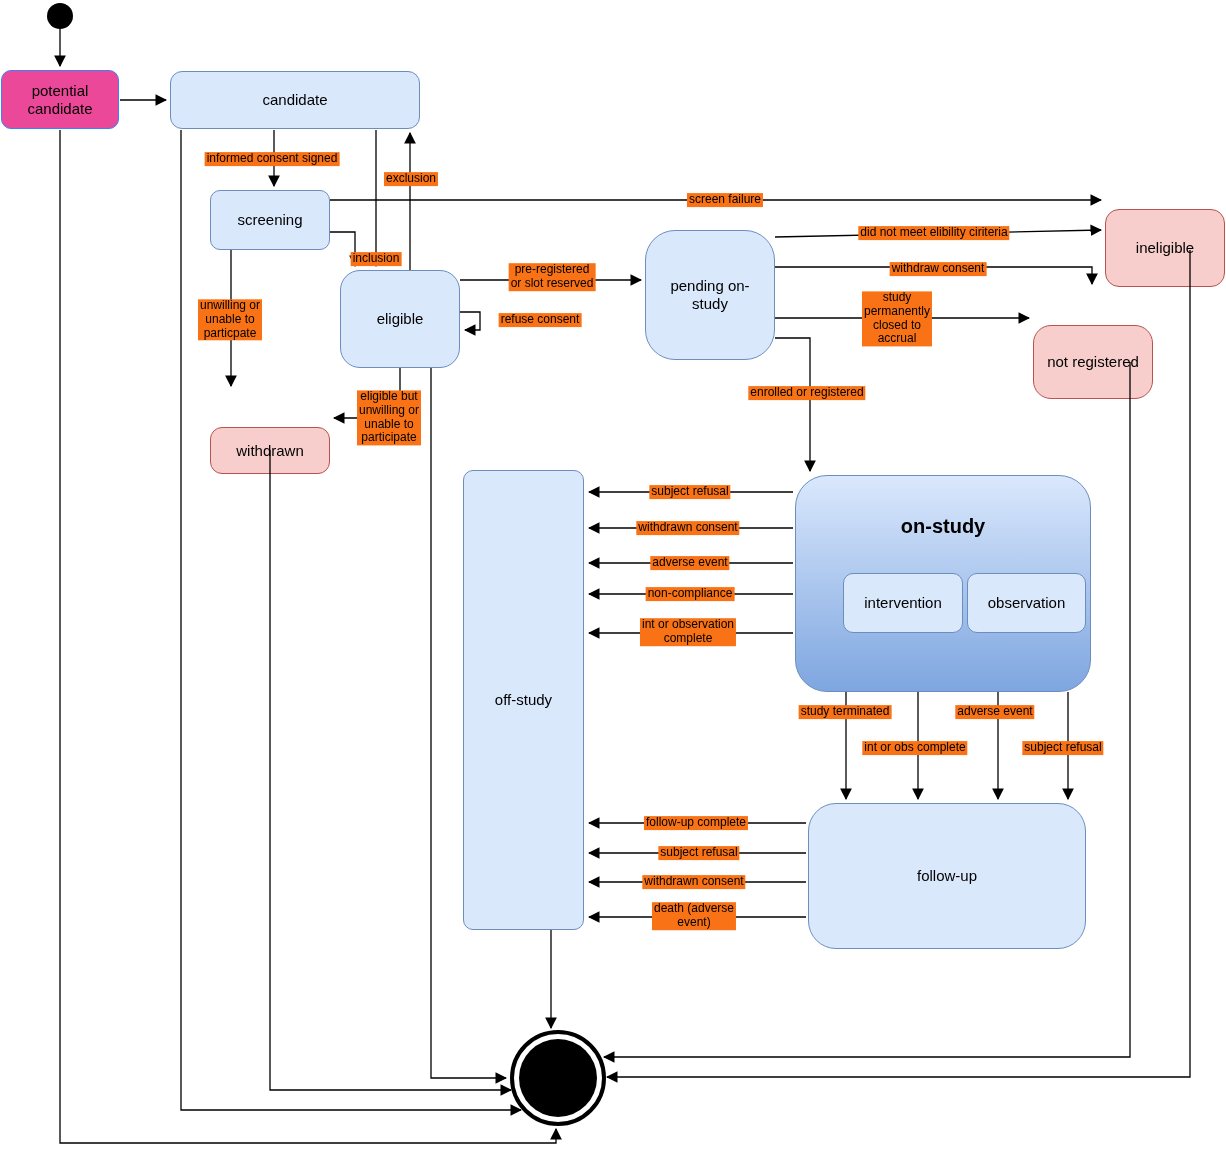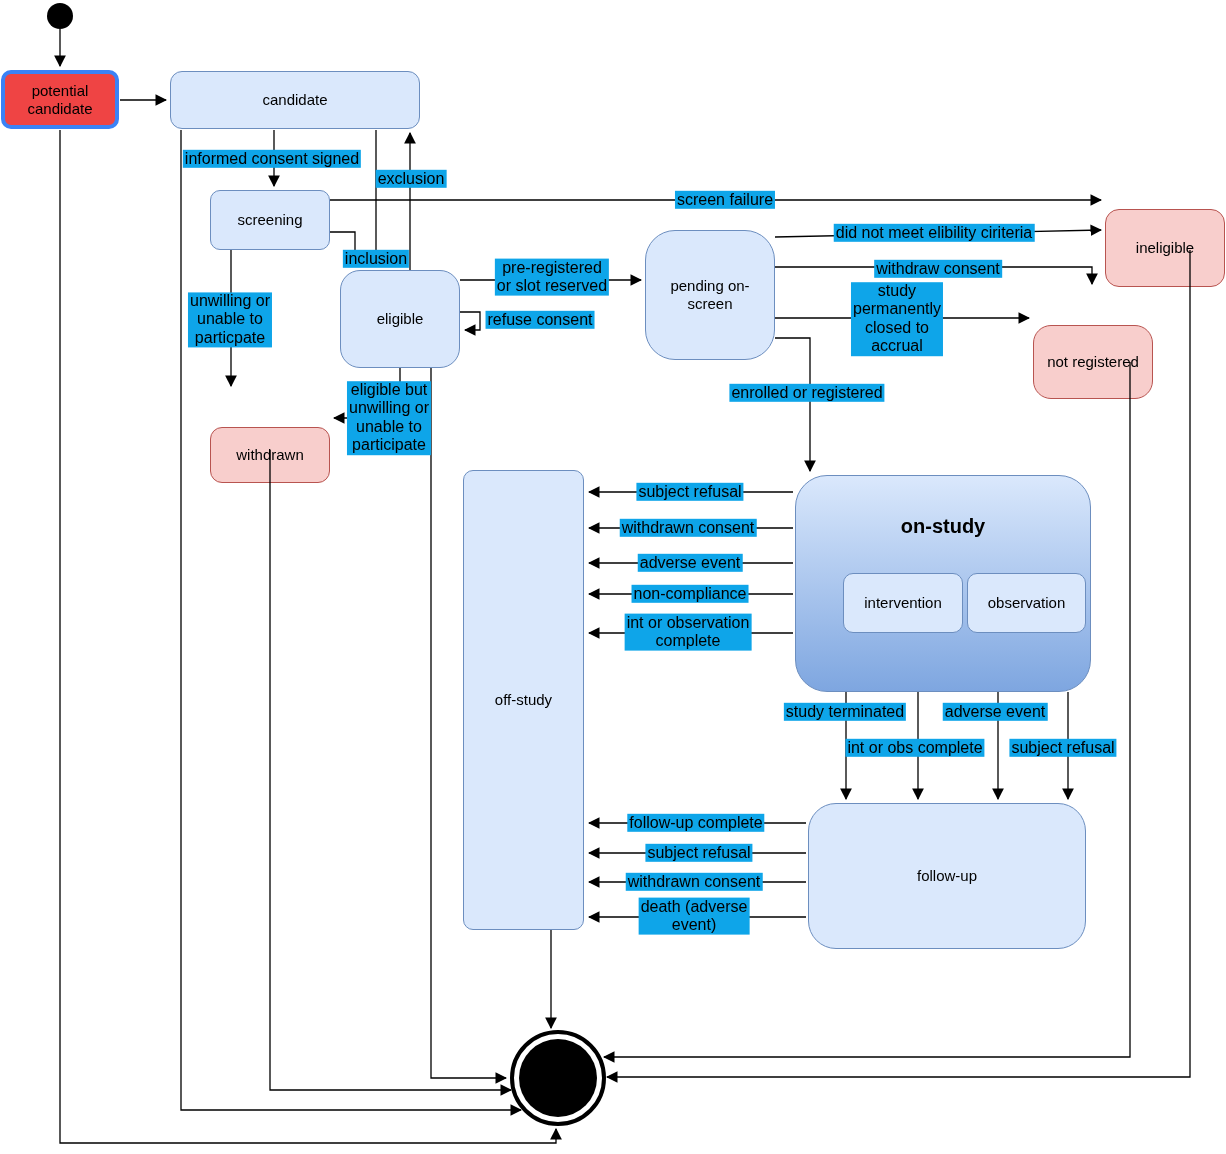--- a/index.html
+++ b/index.html
@@ -14,27 +14,27 @@
   svg.edges{position:absolute;left:0;top:0;z-index:3;pointer-events:none;}
   .node{
     position:absolute;z-index:2;
     display:flex;align-items:center;justify-content:center;
     text-align:center;font-size:15px;line-height:1.2;
     white-space:pre-line;box-sizing:border-box;
   }
   .blue{background:#dae8fc;border:1px solid #6c8ebf;}
   .lightblue{background:#dae8fc;border:1px solid #6c8ebf;}
   .pink{background:#f8cecc;border:1px solid #b85450;margin-top:37px;}
-  .gray{background:#ef4444;border:4px solid #3b82f6;text-align:center;}
+  .gray{background:#ec4899;border:1px solid #3b82f6;text-align:center;}
   .gradient{background:linear-gradient(180deg,#dae8fc 0%,#7ea6e0 100%);border:1px solid #6c8ebf;}
   .elabel{
     position:absolute;z-index:4;
     transform:translate(-50%,-50%);
-    background:#0ea5e9;padding:0 2px;
-    font-size:16px;line-height:1.15;text-align:center;
+    background:#f97316;padding:0 2px;
+    font-size:12px;line-height:1.15;text-align:center;
     white-space:pre-line;
   }
   .circle-initial{
     position:absolute;z-index:2;
     width:26px;height:26px;border-radius:50%;background:#000;
   }
   .circle-final{
     position:absolute;z-index:2;
     width:96px;height:96px;border-radius:50%;
     border:4px solid #000;box-sizing:border-box;
@@ -104,27 +104,27 @@
   <div class="node gray" style="left:1px;top:70px;width:118px;height:59px;border-radius:10px;">potential
 candidate</div>
 
   <div class="node blue" style="left:170px;top:71px;width:250px;height:58px;border-radius:12px;">candidate</div>
 
   <div class="node blue" style="left:210px;top:190px;width:120px;height:60px;border-radius:10px;">screening</div>
 
   <div class="node blue" style="left:340px;top:270px;width:120px;height:98px;border-radius:20px;">eligible</div>
 
   <div class="node blue" style="left:645px;top:230px;width:130px;height:130px;border-radius:30px;">pending on-
-screen</div>
+study</div>
 
   <div class="node pink" style="left:1105px;top:172px;width:120px;height:78px;border-radius:14px;">ineligible</div>
 
   <div class="node pink" style="left:1033px;top:288px;width:120px;height:74px;border-radius:18px;">not registered</div>
 
-  <div class="node pink" style="left:210px;top:390px;width:120px;height:56px;border-radius:12px;">withdrawn</div>
+  <div class="node pink" style="left:210px;top:390px;width:120px;height:47px;border-radius:12px;">withdrawn</div>
 
   <div class="node blue" style="left:463px;top:470px;width:121px;height:460px;border-radius:10px;">off-study</div>
 
   <div class="node gradient" style="left:795px;top:475px;width:296px;height:217px;border-radius:32px;">
     <div class="onstudy-title">on-study</div>
   </div>
 
   <div class="node lightblue" style="left:803px;top:573px;width:120px;height:60px;border-radius:10px;margin-left:40px;">intervention</div>
 
   <div class="node lightblue" style="left:967px;top:573px;width:119px;height:60px;border-radius:10px;">observation</div>

